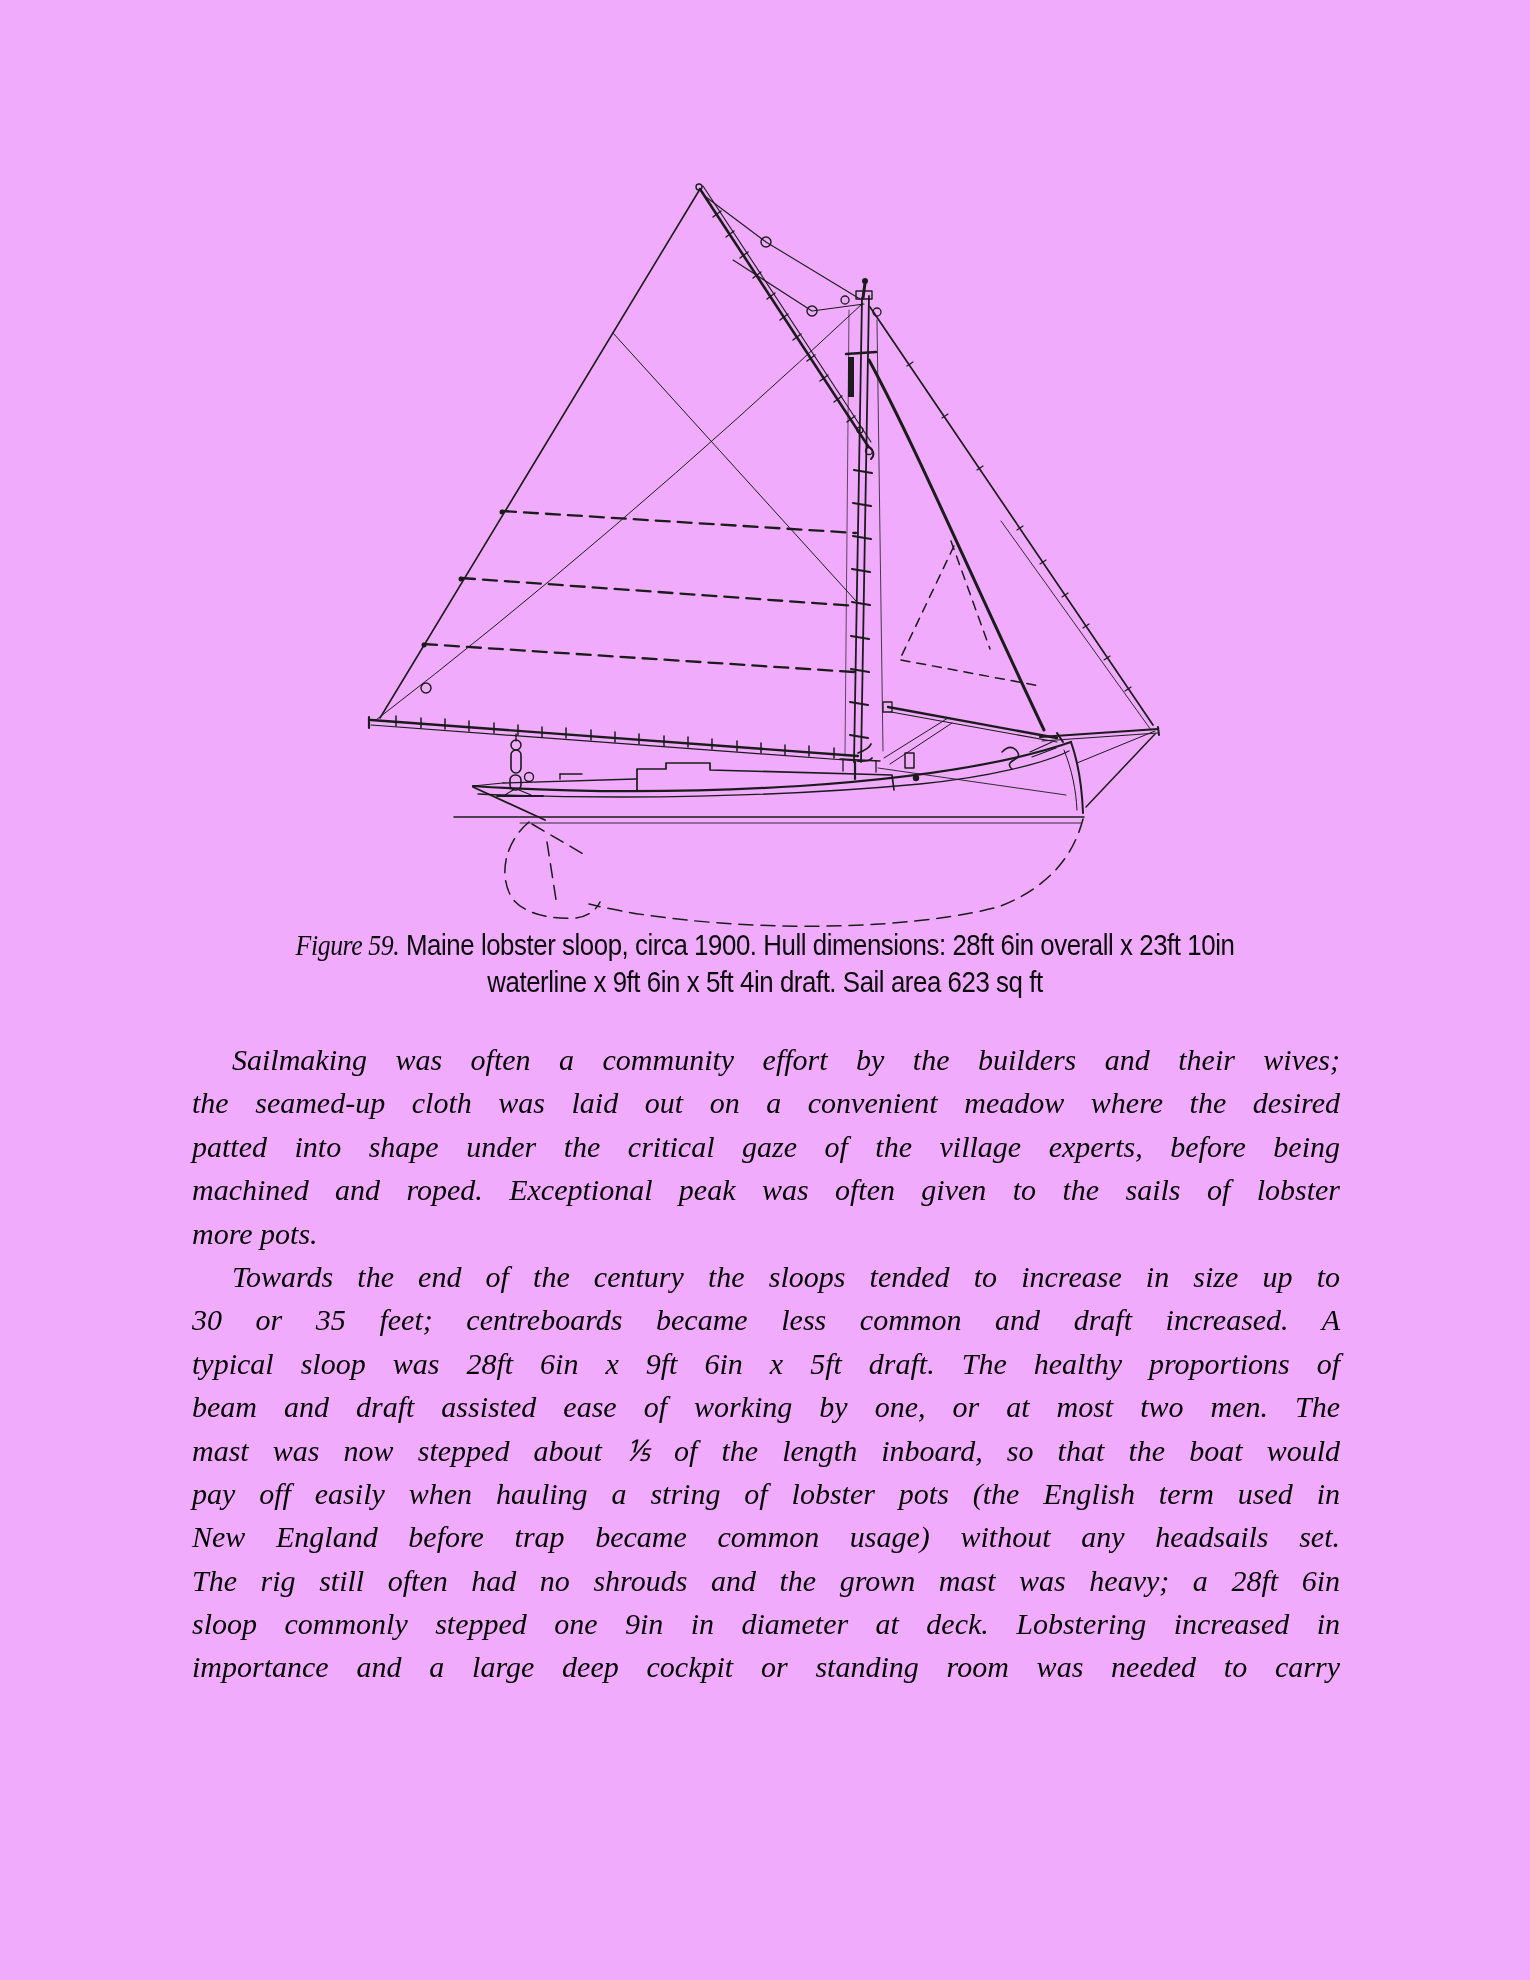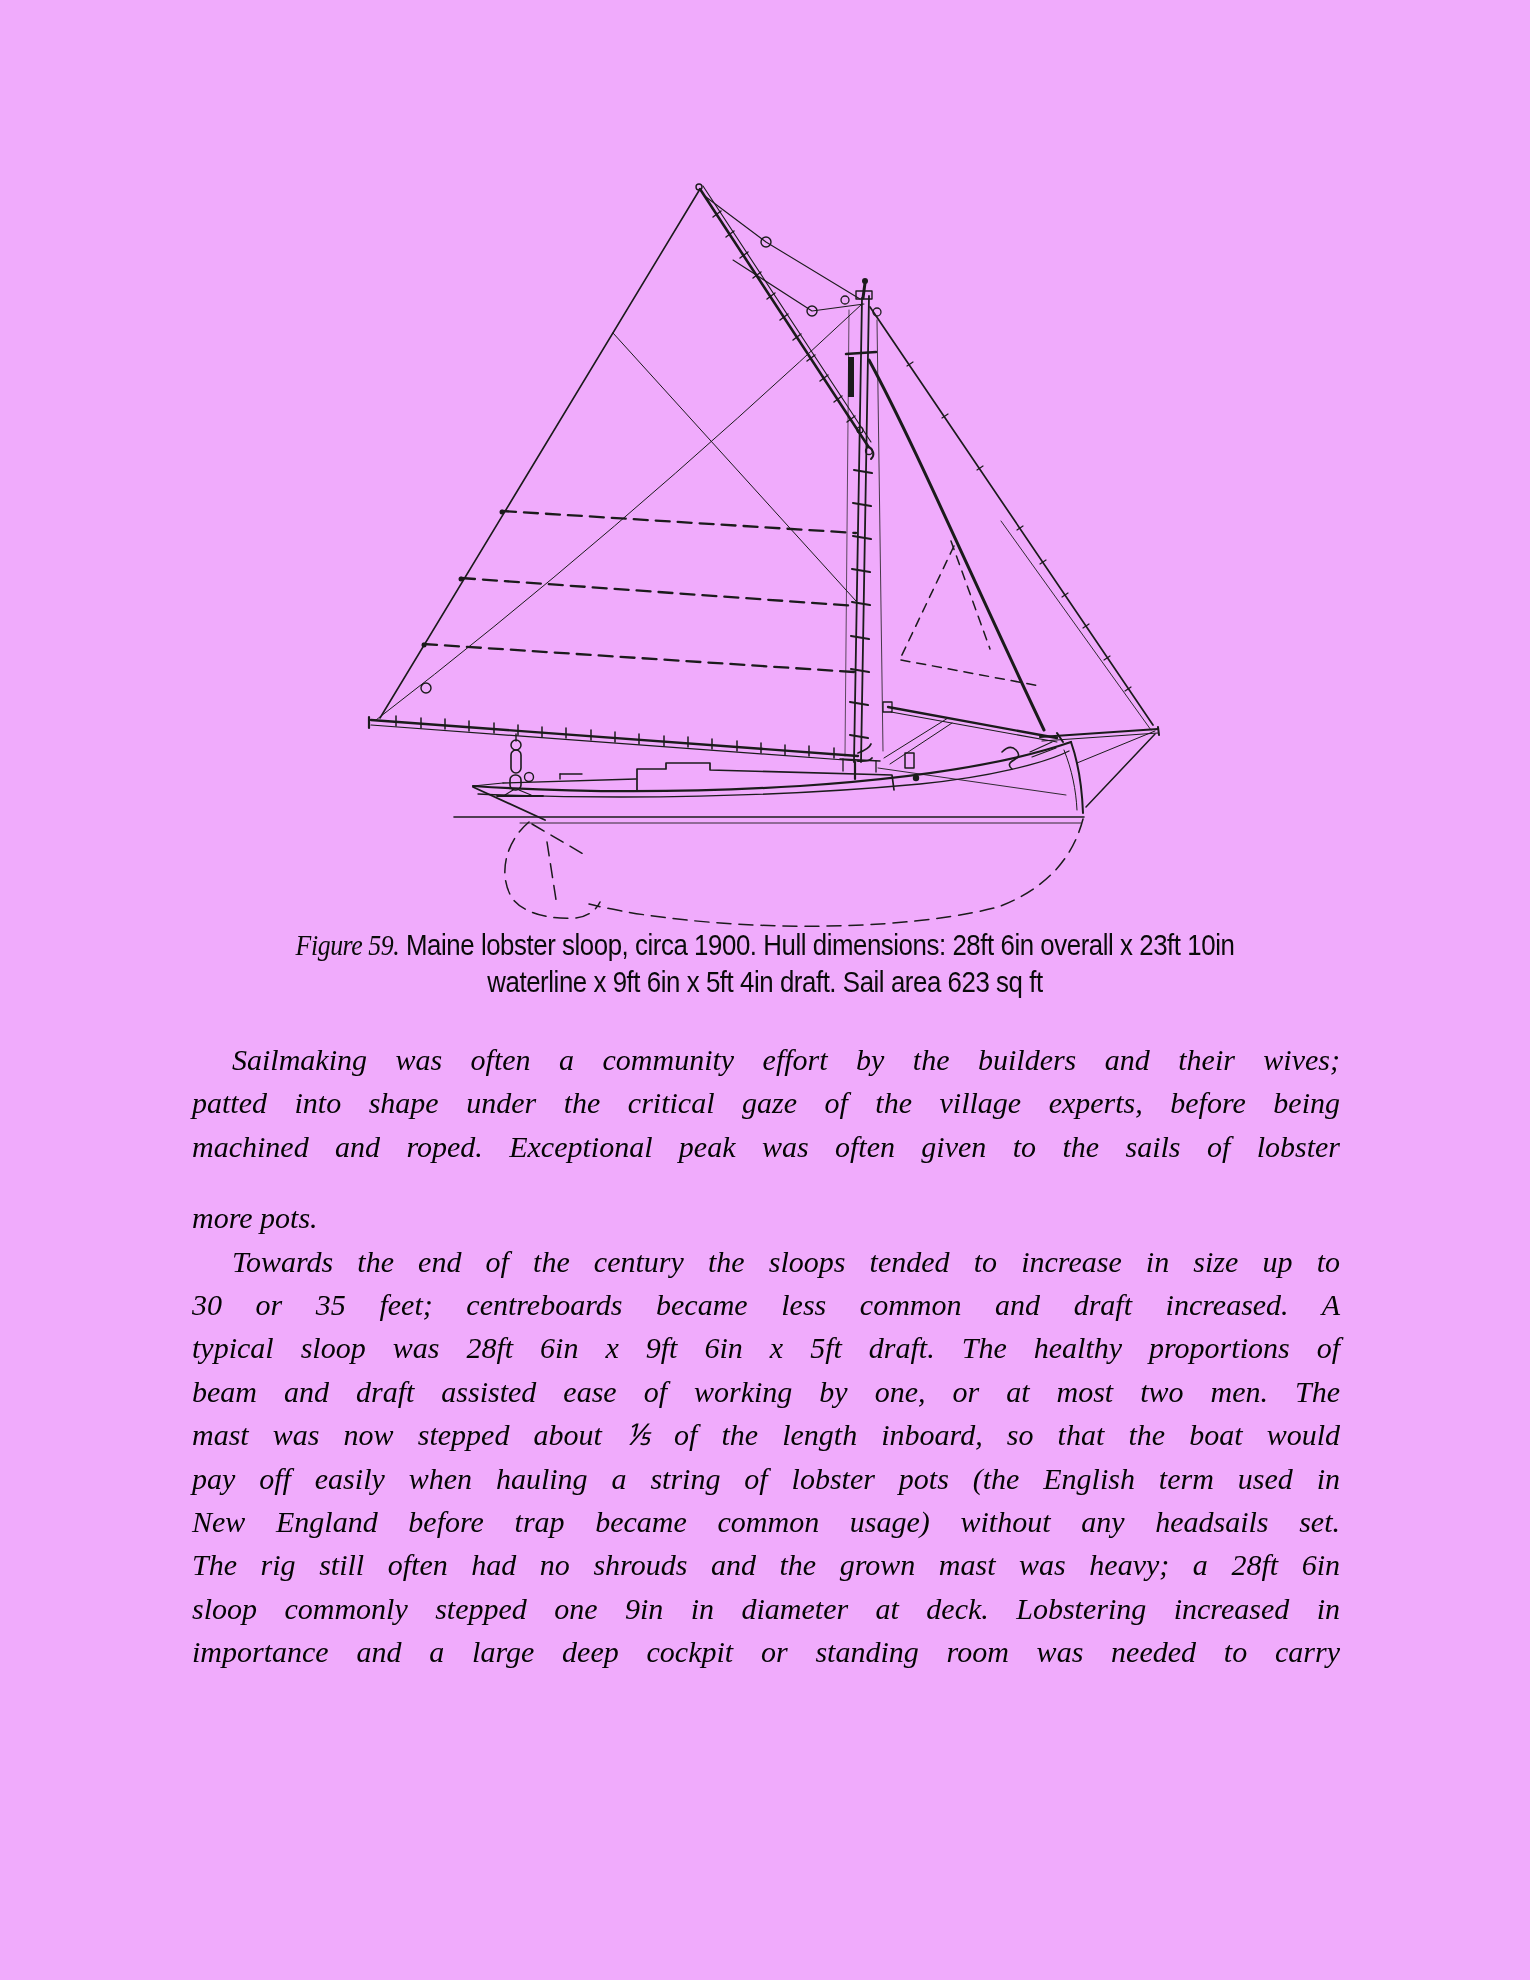--- a/index.html
+++ b/index.html
@@ -19,21 +19,21 @@
   .bodytext{
     position:absolute;left:192px;top:1038px;width:1148px;
     font-size:30px;line-height:43.4px;color:#050505;
   }
   .para{margin:0;padding:0;font-style:italic;}
   .line{
     text-align:justify;text-align-last:justify;
     hyphens:none;height:43.4px;
   }
   .line.first{text-indent:40px;}
-  .para.no-stretch-last .line.last{text-align-last:left;margin-top:28px;}
+  .para.no-stretch-last .line.last{text-align-last:left;}
 </style>
 </head>
 <body>
 
 <div class="page">
 
   <svg class="drawing" width="1530" height="1030" viewBox="0 0 1530 1030">
     <g stroke="#1b1b1b" fill="none" stroke-linecap="round" stroke-linejoin="round">
 
       <g>
@@ -223,20 +223,21 @@
   </svg>
 
   <div class="caption">
     <div class="cap-line1"><span class="fig-label">Figure 59.</span> <span>Maine lobster sloop, circa 1900. Hull dimensions: 28ft 6in overall x 23ft 10in</span></div>
     <div class="cap-line2">waterline x 9ft 6in x 5ft 4in draft. Sail area 623 sq ft</div>
   </div>
 
   <div class="bodytext">
     <div class="para no-stretch-last">
         <div class="line first">Sailmaking was often a community effort by the builders and their wives;</div>
+        <div class="line">the seamed-up cloth was laid out on a convenient meadow where the desired</div>
         <div class="line">patted into shape under the critical gaze of the village experts, before being</div>
         <div class="line">machined and roped. Exceptional peak was often given to the sails of lobster</div>
         <div class="line last">more pots.</div>
       </div>
     <div class="para">
         <div class="line first">Towards the end of the century the sloops tended to increase in size up to</div>
         <div class="line">30 or 35 feet; centreboards became less common and draft increased. A</div>
         <div class="line">typical sloop was 28ft 6in x 9ft 6in x 5ft draft. The healthy proportions of</div>
         <div class="line">beam and draft assisted ease of working by one, or at most two men. The</div>
         <div class="line">mast was now stepped about ⅕ of the length inboard, so that the boat would</div>

